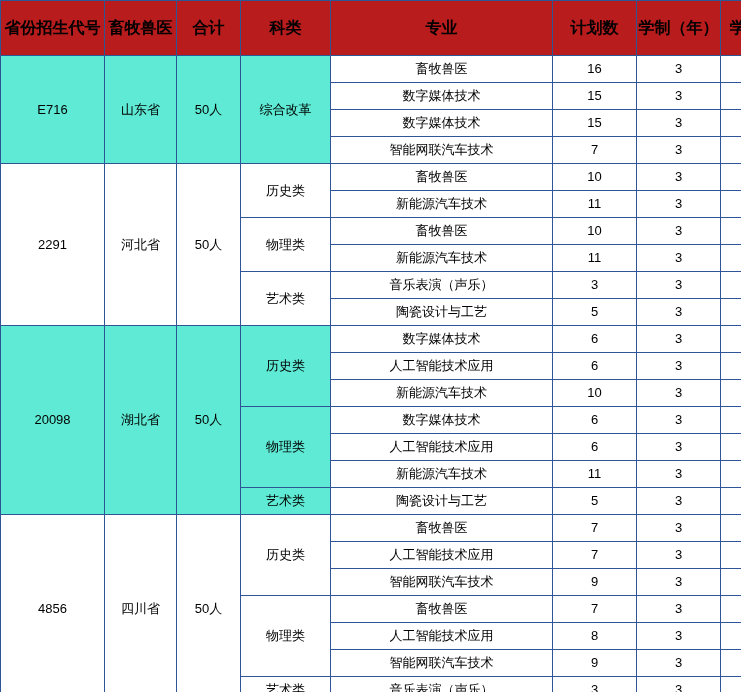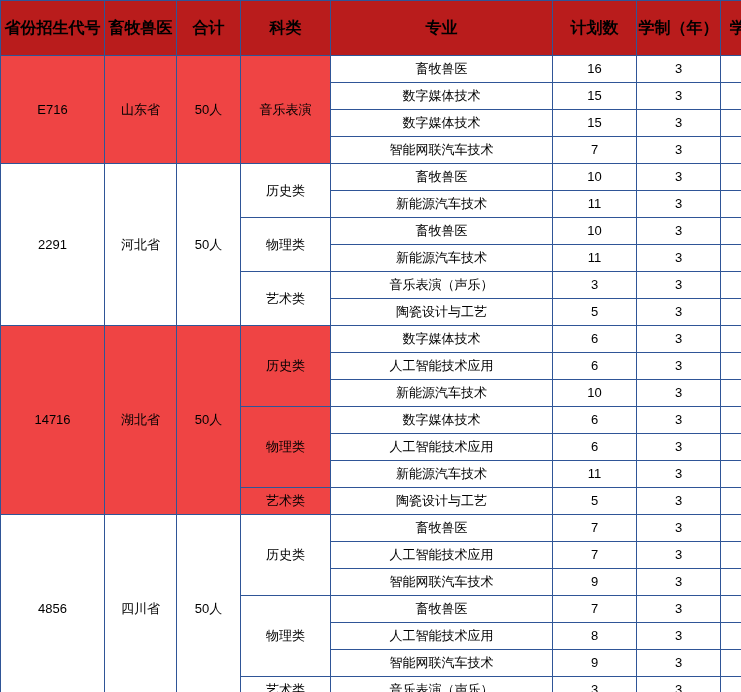--- a/index.html
+++ b/index.html
@@ -31,21 +31,21 @@
     white-space: nowrap;
   }
   table.plan-table thead th {
     background: #b91c1c;
     font-weight: bold;
     height: 54px;
     line-height: 54px;
     font-size: 16px;
   }
   td.shaded, th.shaded {
-    background: #ef4444;
+    background: #5eead4;
   }
   td.plain {
     background: #ffffff;
   }
   .col-code { width: 104px; }
   .col-prov { width: 72px; }
   .col-total { width: 64px; }
   .col-cat { width: 90px; }
   .col-major { width: 222px; }
   .col-plan { width: 84px; }
@@ -76,21 +76,21 @@
       <th>计划数</th>
       <th>学制（年）</th>
       <th>学费（元/年）</th>
     </tr>
   </thead>
   <tbody id="table-body">
       <tr>
         <td class="shaded" rowspan="4">E716</td>
         <td class="shaded" rowspan="4">山东省</td>
         <td class="shaded" rowspan="4">50人</td>
-        <td class="shaded" rowspan="4">音乐表演</td>
+        <td class="shaded" rowspan="4">综合改革</td>
         <td class="plain">畜牧兽医</td>
         <td class="plain">16</td>
         <td class="plain">3</td>
         <td class="plain">4200</td>
       </tr>
       <tr>
         <td class="plain">数字媒体技术</td>
         <td class="plain">15</td>
         <td class="plain">3</td>
         <td class="plain">4200</td>
@@ -143,21 +143,21 @@
         <td class="plain">3</td>
         <td class="plain">6000</td>
       </tr>
       <tr>
         <td class="plain">陶瓷设计与工艺</td>
         <td class="plain">5</td>
         <td class="plain">3</td>
         <td class="plain">4200</td>
       </tr>
       <tr>
-        <td class="shaded" rowspan="7">14716</td>
+        <td class="shaded" rowspan="7">20098</td>
         <td class="shaded" rowspan="7">湖北省</td>
         <td class="shaded" rowspan="7">50人</td>
         <td class="shaded" rowspan="3">历史类</td>
         <td class="plain">数字媒体技术</td>
         <td class="plain">6</td>
         <td class="plain">3</td>
         <td class="plain">4200</td>
       </tr>
       <tr>
         <td class="plain">人工智能技术应用</td>

